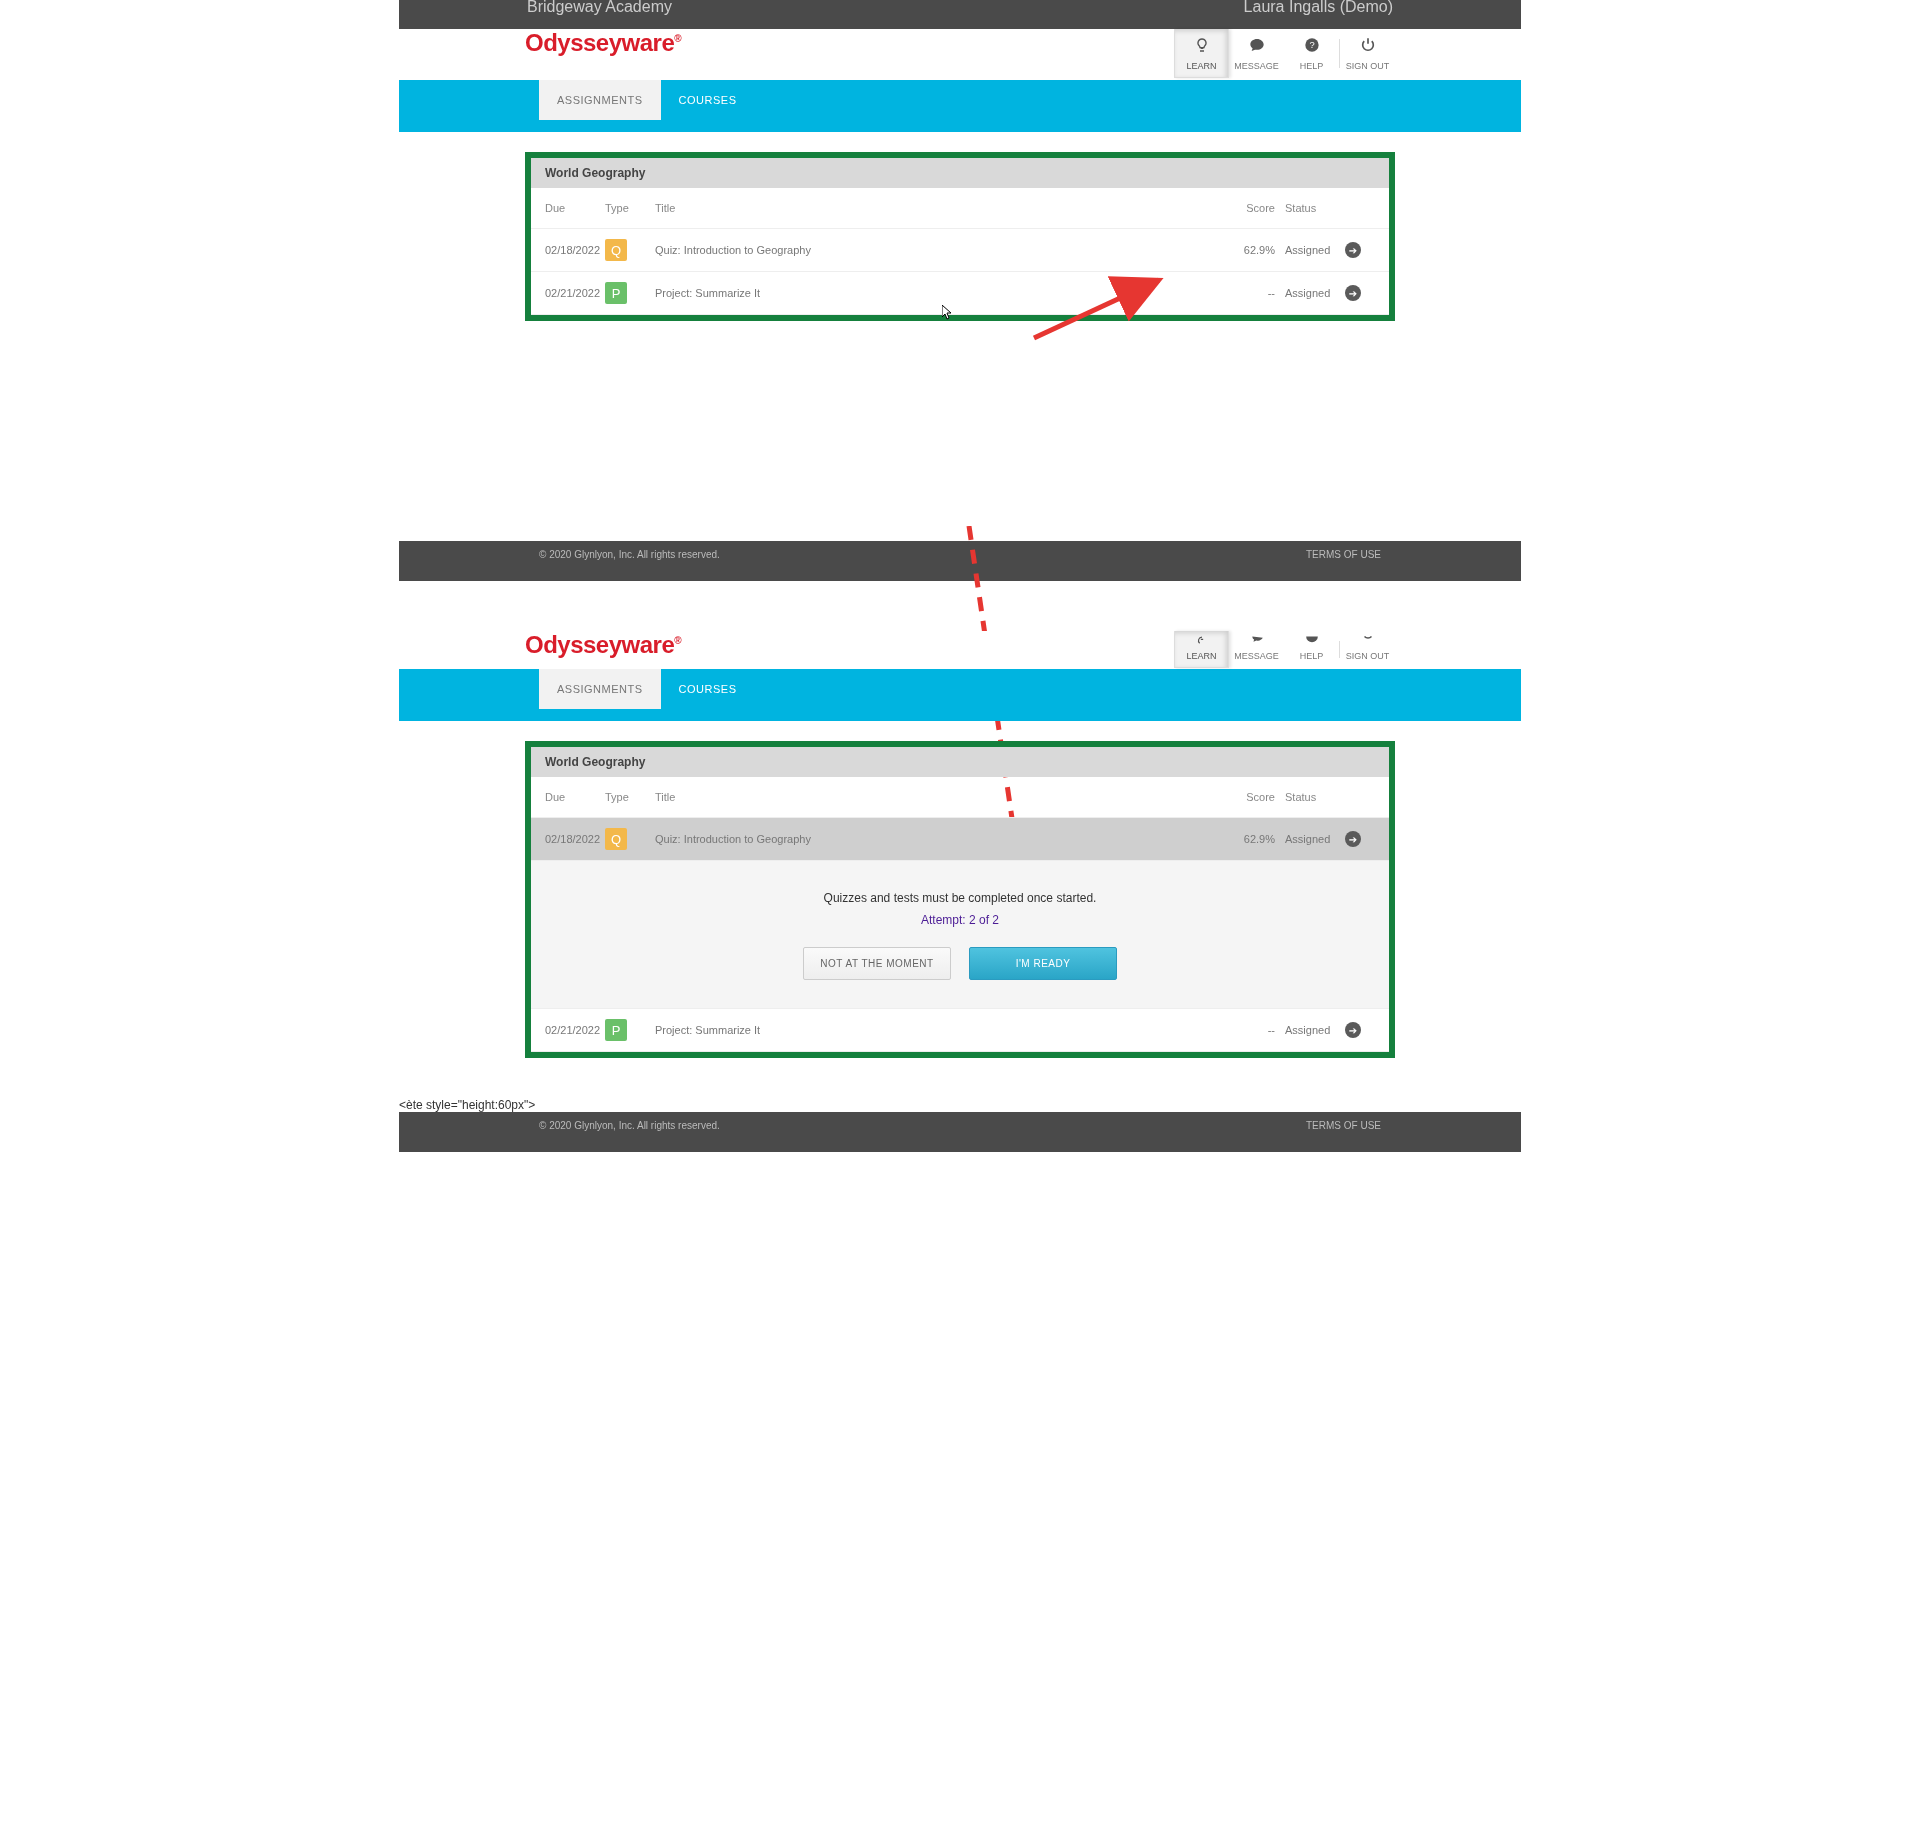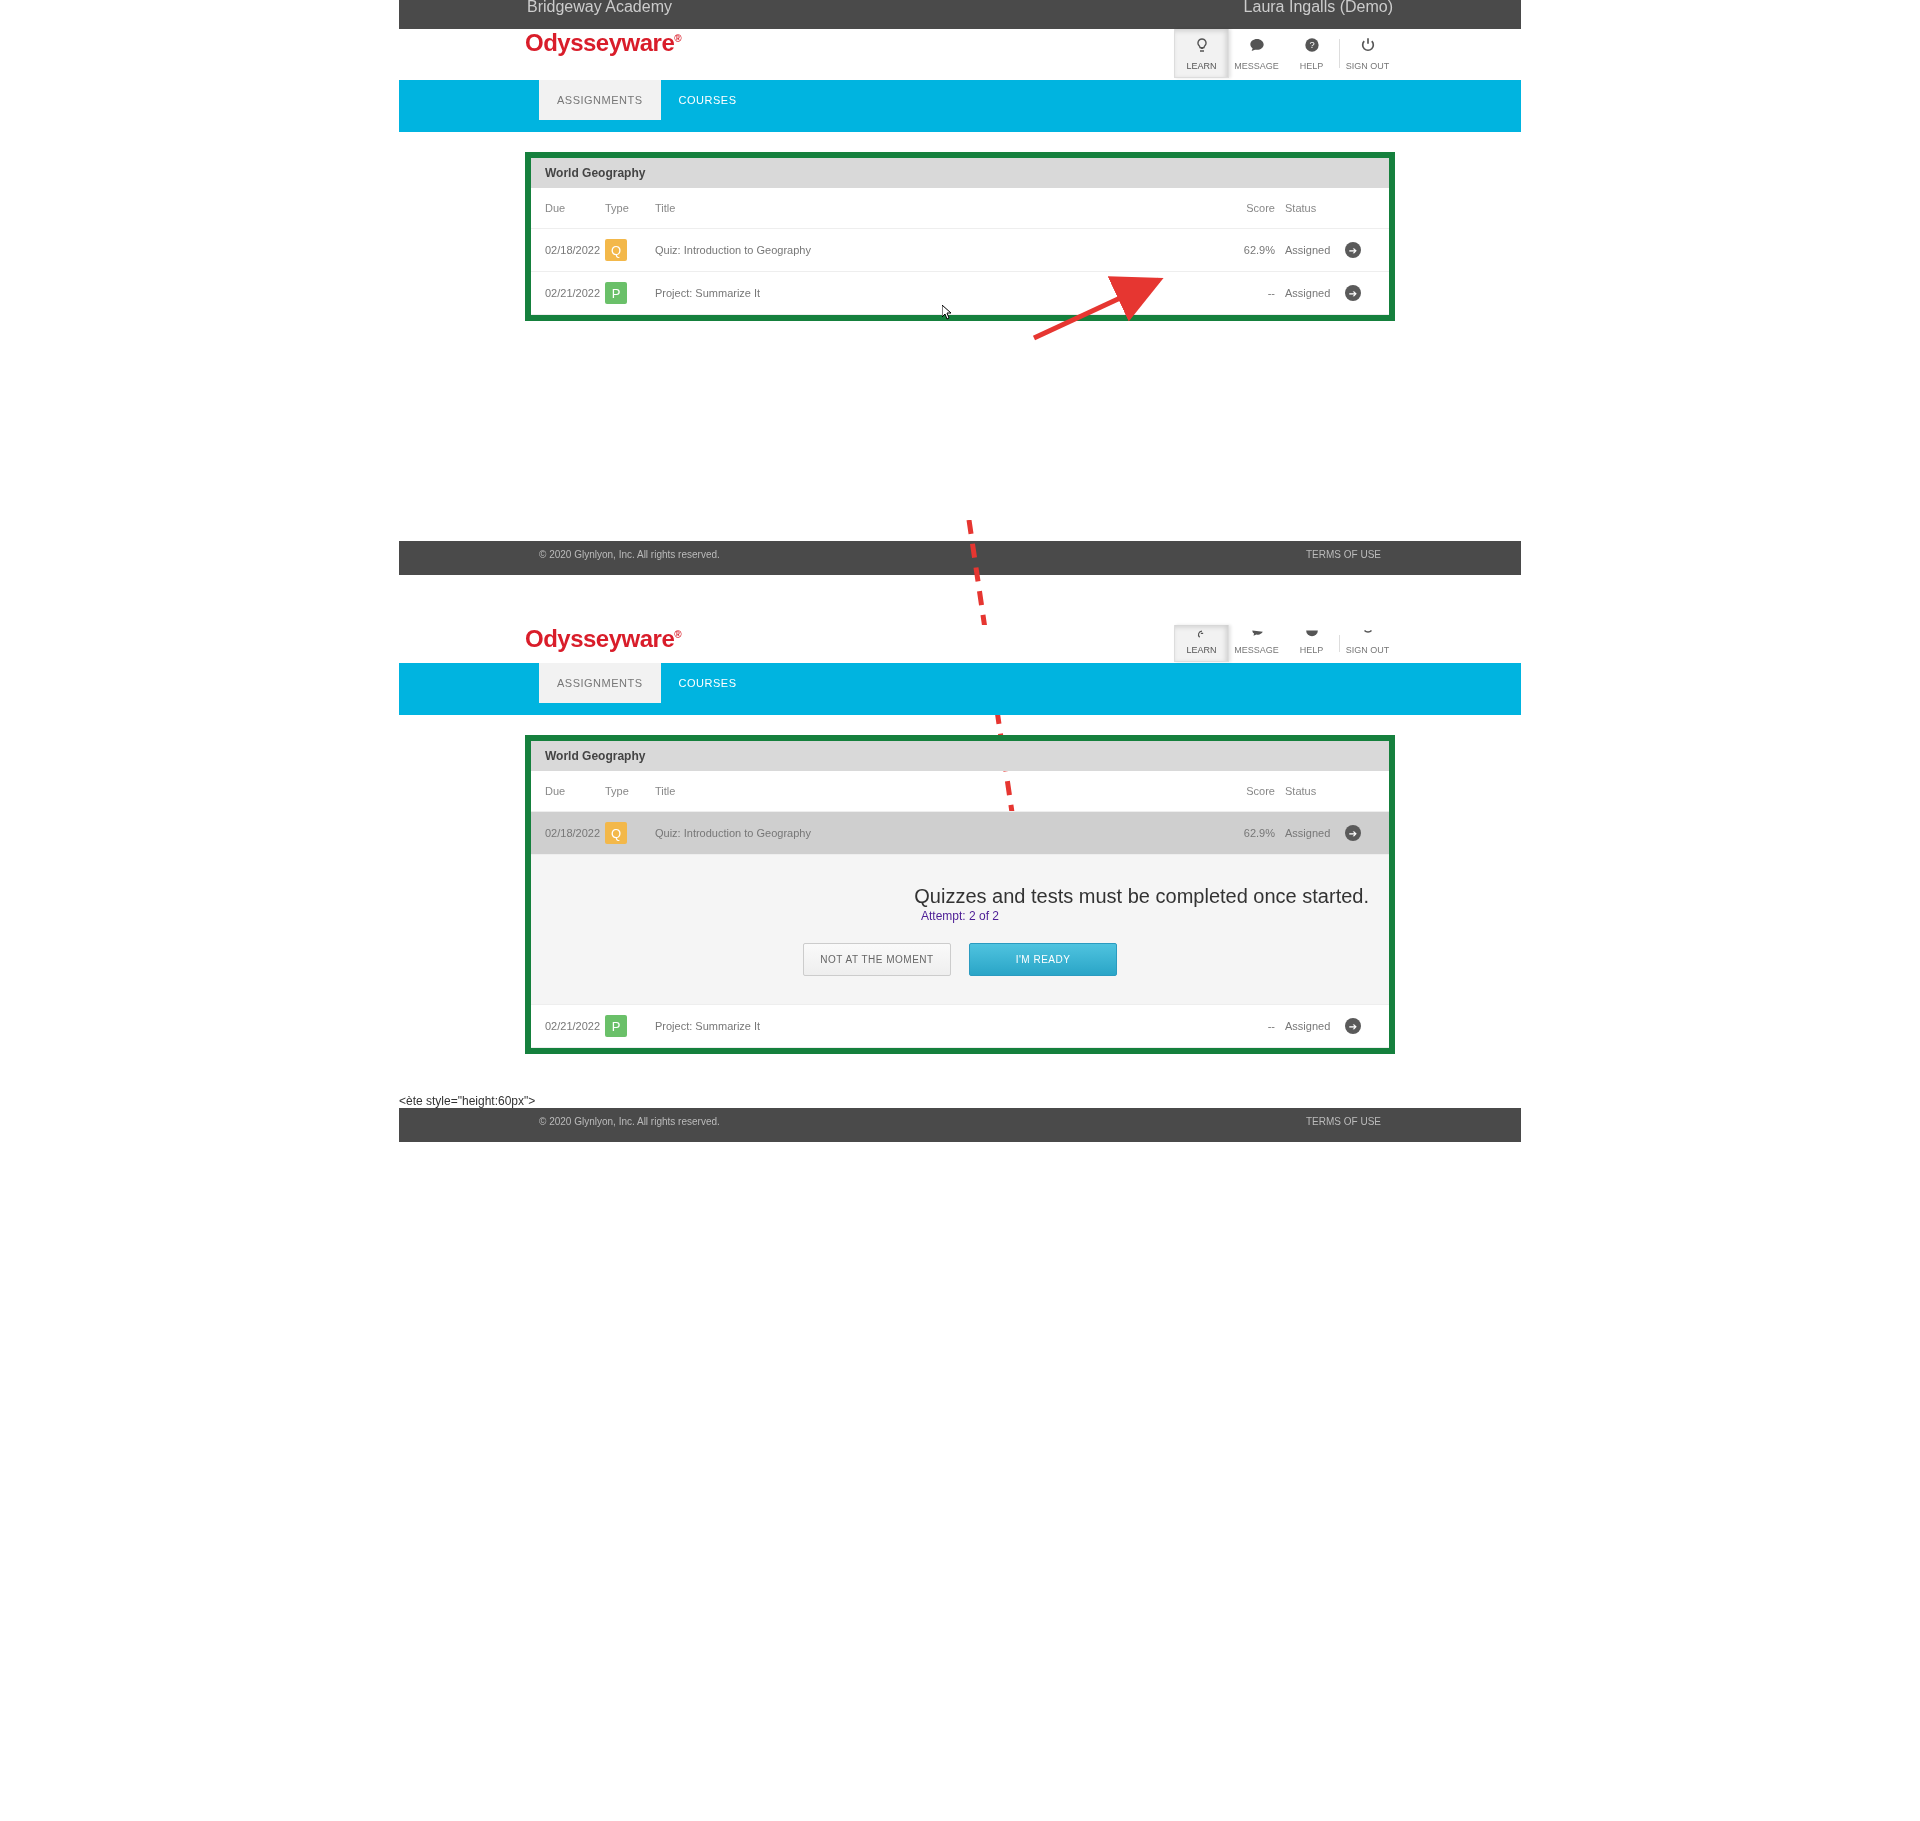--- a/index.html
+++ b/index.html
@@ -40,28 +40,28 @@
   .c-status { width: 60px; }
   .c-go { width: 30px; }
   
   .badge { width: 22px; height: 22px; display:inline-flex; align-items:center; justify-content:center; color:#fff; font-size:13px; border-radius:2px;}
   .badge-q { background: #f3b84a; }
   .badge-p { background: #6ac069; }
 
   .go-btn { width:16px; height:16px; background:#5a5a5a; border-radius:50%; display:inline-flex; align-items:center; justify-content:center; color:#fff; font-size:10px; cursor:pointer;}
 
   .expand-panel { background:#f5f5f5; padding: 30px 20px 28px; text-align:center; border-bottom:1px solid #eee;}
-  .expand-msg { font-size: 20px; color:#333; margin-bottom: 1px; text-align: right;}
+  .expand-msg { font-size: 12px; color:#333; margin-bottom: 8px;}
   .expand-sub { font-size: 12px; color:#4c1d95; margin-bottom: 20px;}
   .expand-btns { display:flex; justify-content:center; gap: 18px;}
   .btn { width: 148px; padding: 10px 0; font-size: 10px; letter-spacing: 0.5px; border-radius: 2px; cursor:pointer; border:1px solid transparent;}
   .btn-gray { background: linear-gradient(#fafafa,#eee); border:1px solid #ccc; color:#666;}
   .btn-blue { background: linear-gradient(#4fc3df,#2aa5c7); color:#fff; border:1px solid #2a9bc0;}
 
-  .footer { background: #4a4a4a; height: 34px; line-height:28px; font-size:10px; color:#bbb;}
+  .footer { background: #4a4a4a; height: 40px; line-height:28px; font-size:10px; color:#bbb;}
   .footer-inner { width: 870px; margin:0 auto; display:flex; justify-content:space-between; padding: 0 14px;}
 
   .callout { position:absolute; background:#e63631; color:#fff; padding:14px 16px; width:260px; font-size:14px; line-height:1.3; border-radius:2px; text-align:center; box-shadow: 4px 4px 6px rgba(0,0,0,0.25);}
   
   .arrow-solid { position:absolute; }
 
   .section-wrap { position: relative; }
 
   .cursor-icon { position:absolute; font-size:13px; color:#222; }
 

